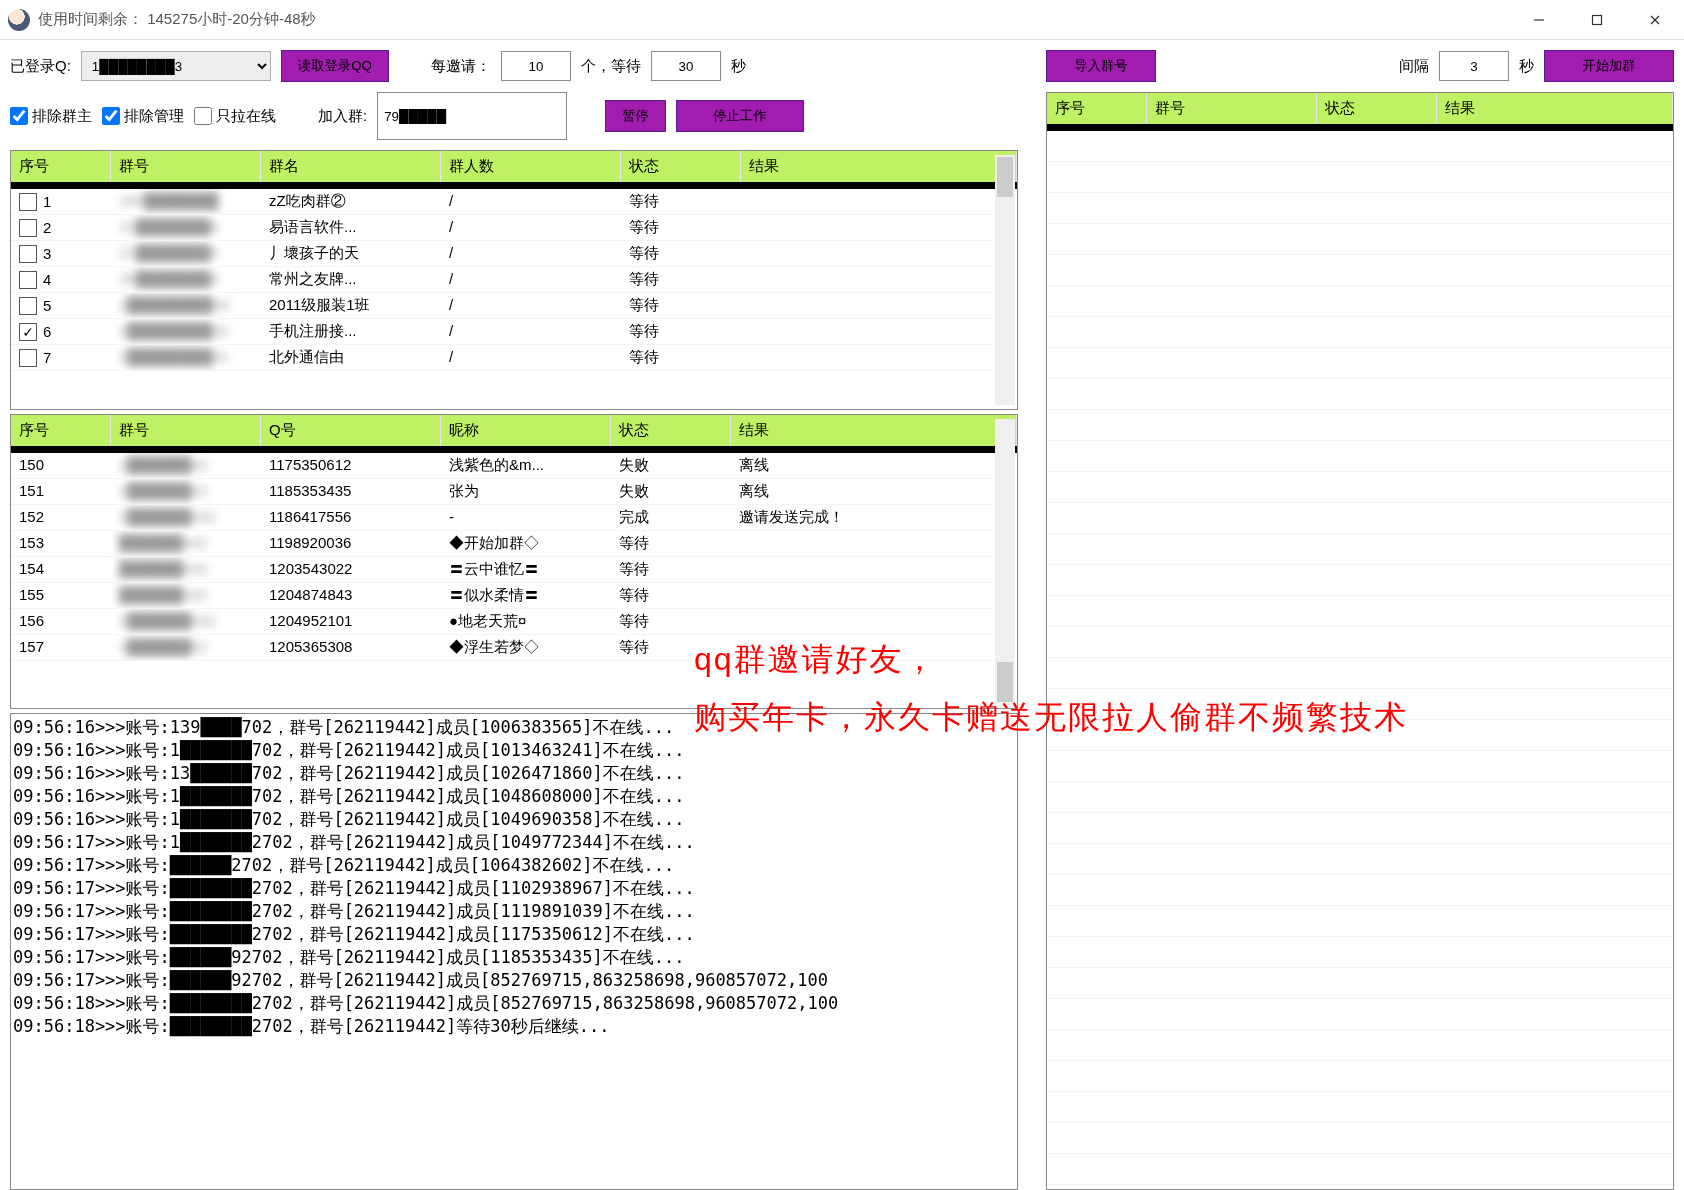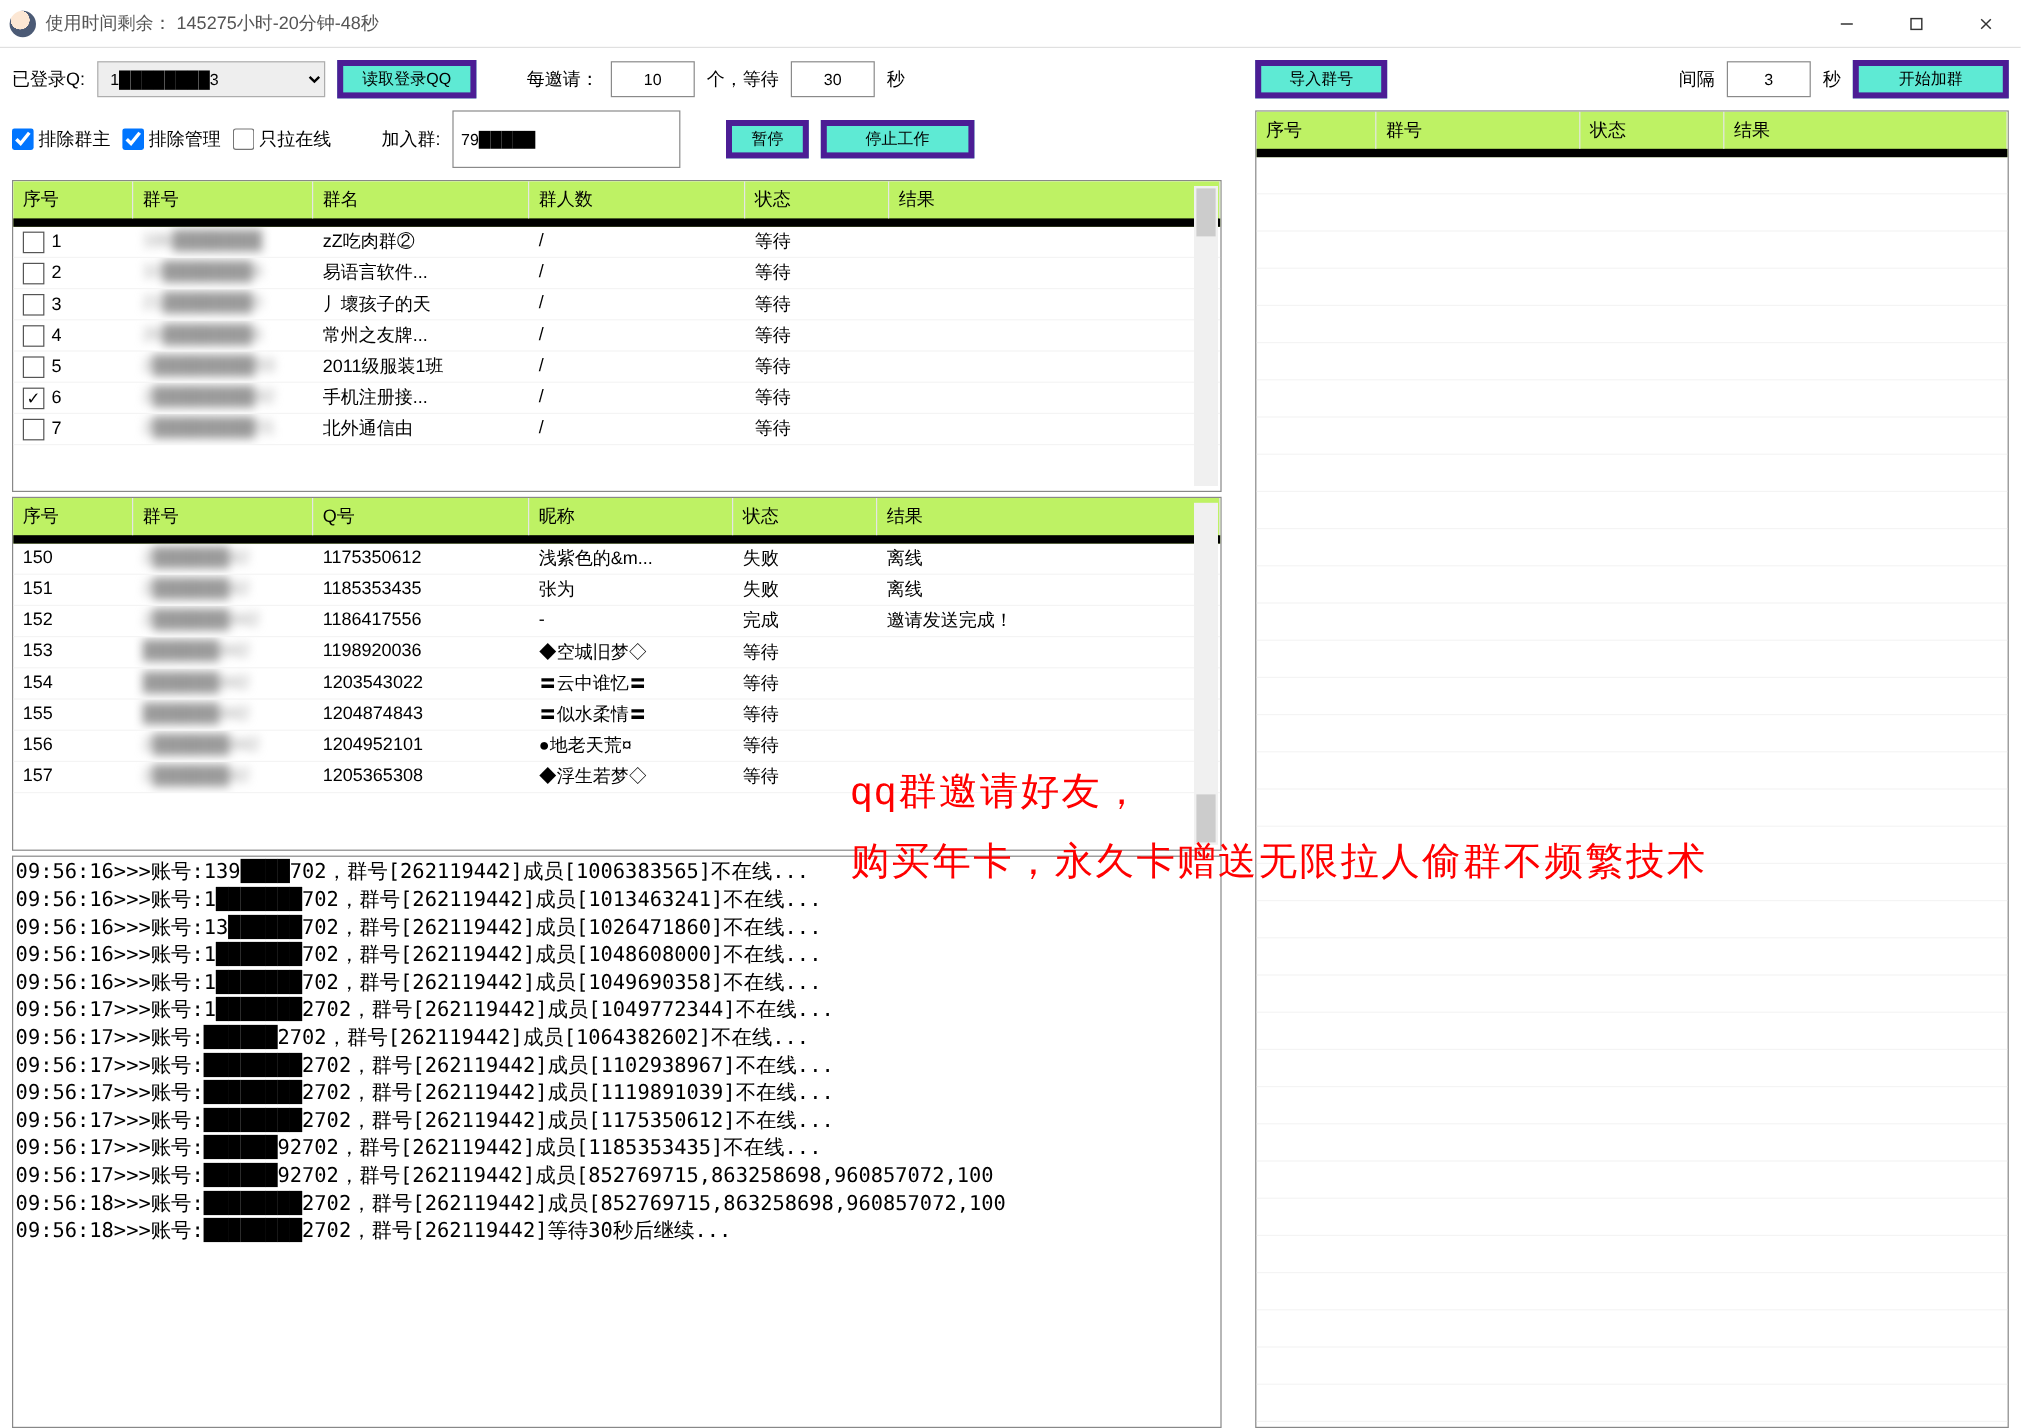--- a/index.html
+++ b/index.html
@@ -33,21 +33,21 @@
 .main { display:flex; padding: 10px 10px 0 10px; gap: 28px; height: calc(100% - 40px); }
 .left { width: 1008px; display:flex; flex-direction:column; }
 .right { flex:1; display:flex; flex-direction:column; }
 
 .toolbar-row { display:flex; align-items:center; gap: 10px; margin-bottom: 10px; }
 .label { white-space: nowrap; }
 select.combo {
   height: 30px; width: 190px; border:1px solid #adadad; background:#eee; padding: 2px 6px;
 }
 .btn {
-  height: 32px; background:#5eead4; border:5px solid #4c1d95; padding: 0 16px;
+  height: 32px; background:#a21caf; border:1px solid #4c1d95; padding: 0 16px;
   cursor:pointer; white-space:nowrap;
 }
 .input-num {
   height:30px; width:70px; text-align:center; border:1px solid #8a8a8a;
 }
 .input-txt {
   height:48px; width:190px; border:1px solid #8a8a8a; padding:0 6px; background:#fff;
 }
 .chk { display:inline-flex; align-items:center; gap:4px; }
 .chk input { width:18px; height:18px; }
@@ -70,21 +70,21 @@
 
 .log-panel {
   border:1px solid #888; flex:1; overflow:auto; background:#fff;
   font-family: "SimSun", monospace; font-size:17px; line-height:23px; padding:2px;
   margin-top:0;
 }
 .log-line { white-space:nowrap; }
 
 .overlay-text {
   position:absolute; color:#ff0000; font-size:32px; font-weight:400; line-height:58px;
-  left: 694px; top: 630px; z-index:5; letter-spacing: 2px; margin-left: 15px;
+  left: 694px; top: 630px; z-index:5; letter-spacing: 2px;
 }
 
 
 .ta .c0{width:100px;} .ta .c1{width:150px;} .ta .c2{width:180px;} .ta .c3{width:180px;} .ta .c4{width:120px;} .ta .c5{flex:1;}
 
 .tb .c0{width:100px;} .tb .c1{width:150px;} .tb .c2{width:180px;} .tb .c3{width:170px;} .tb .c4{width:120px;} .tb .c5{flex:1;}
 
 .tc .c0{width:100px;} .tc .c1{width:170px;} .tc .c2{width:120px;} .tc .c3{flex:1;}
 
 .chkbox-cell { display:flex; align-items:center; gap:6px; }
@@ -287,21 +287,21 @@
             <div class="col c1"><span class="blur">2██████442</span></div>
             <div class="col c2">1186417556</div>
             <div class="col c3">-</div>
             <div class="col c4">完成</div>
             <div class="col c5">邀请发送完成！</div>
           </div>
           <div class="grid-row">
             <div class="col c0">153</div>
             <div class="col c1"><span class="blur">██████442</span></div>
             <div class="col c2">1198920036</div>
-            <div class="col c3">◆空城旧梦◇</div>
+            <div class="col c3">◆开始加群◇</div>
             <div class="col c4">等待</div>
             <div class="col c5"></div>
           </div>
           <div class="grid-row">
             <div class="col c0">154</div>
             <div class="col c1"><span class="blur">██████442</span></div>
             <div class="col c2">1203543022</div>
             <div class="col c3">〓云中谁忆〓</div>
             <div class="col c4">等待</div>
             <div class="col c5"></div>

